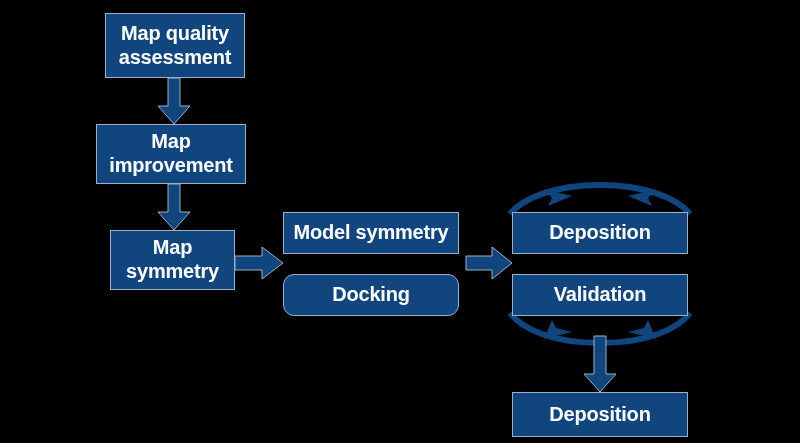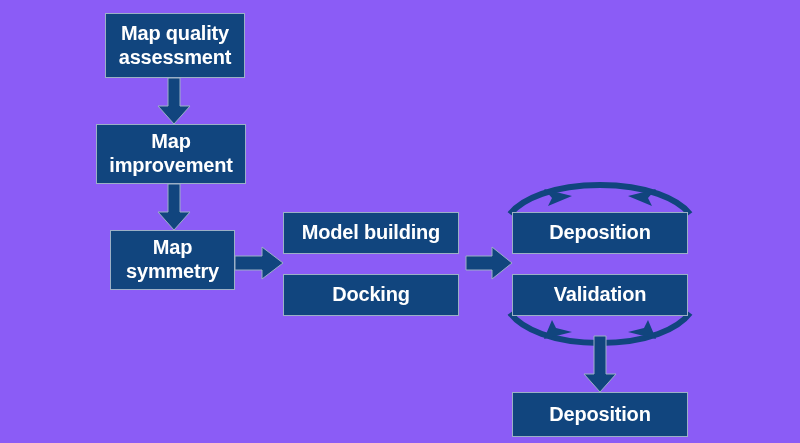--- a/index.html
+++ b/index.html
@@ -10,21 +10,21 @@
   body {
     width: 800px;
     height: 443px;
     font-family: "Liberation Sans", sans-serif;
     overflow: hidden;
   }
   #diagram-root {
     position: relative;
     width: 800px;
     height: 443px;
-    background: #8b5cf6;
+    background: #000000;
   }
   #flow-svg {
     position: absolute;
     left: 0;
     top: 0;
     width: 800px;
     height: 443px;
     display: block;
   }
   .node-box {
@@ -104,24 +104,24 @@
     <span class="node-label">Map
 improvement</span>
   </div>
 
   <div class="node-box" style="left:110px; top:230px; width:125px; height:60px;">
     <span class="node-label">Map
 symmetry</span>
   </div>
 
   <div class="node-box" style="left:283px; top:212px; width:176px; height:42px;">
-    <span class="node-label">Model building</span>
+    <span class="node-label">Model symmetry</span>
   </div>
 
-  <div class="node-box" style="left:283px; top:274px; width:176px; height:42px;">
+  <div class="node-box" style="left:283px; top:274px; width:176px; height:42px;border-radius:11px;">
     <span class="node-label">Docking</span>
   </div>
 
   <div class="node-box" style="left:512px; top:212px; width:176px; height:42px;">
     <span class="node-label">Deposition</span>
   </div>
 
   <div class="node-box" style="left:512px; top:392px; width:176px; height:45px;">
     <span class="node-label">Deposition</span>
   </div>

